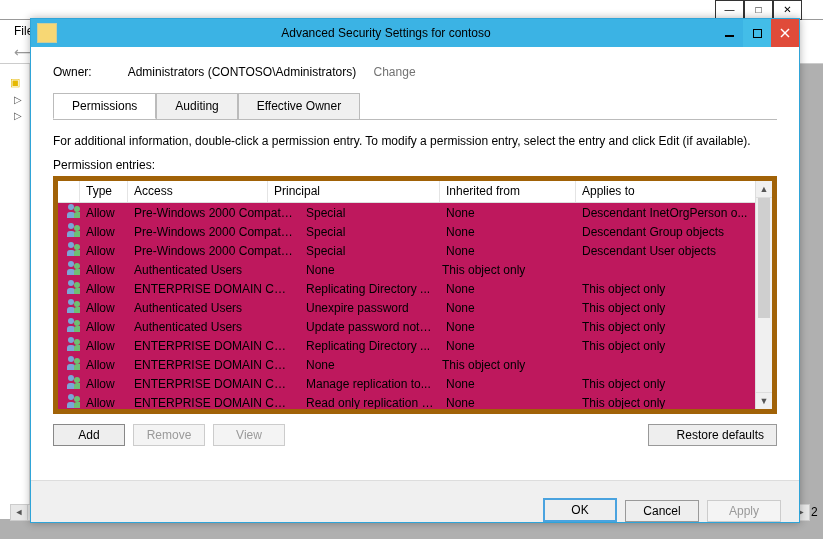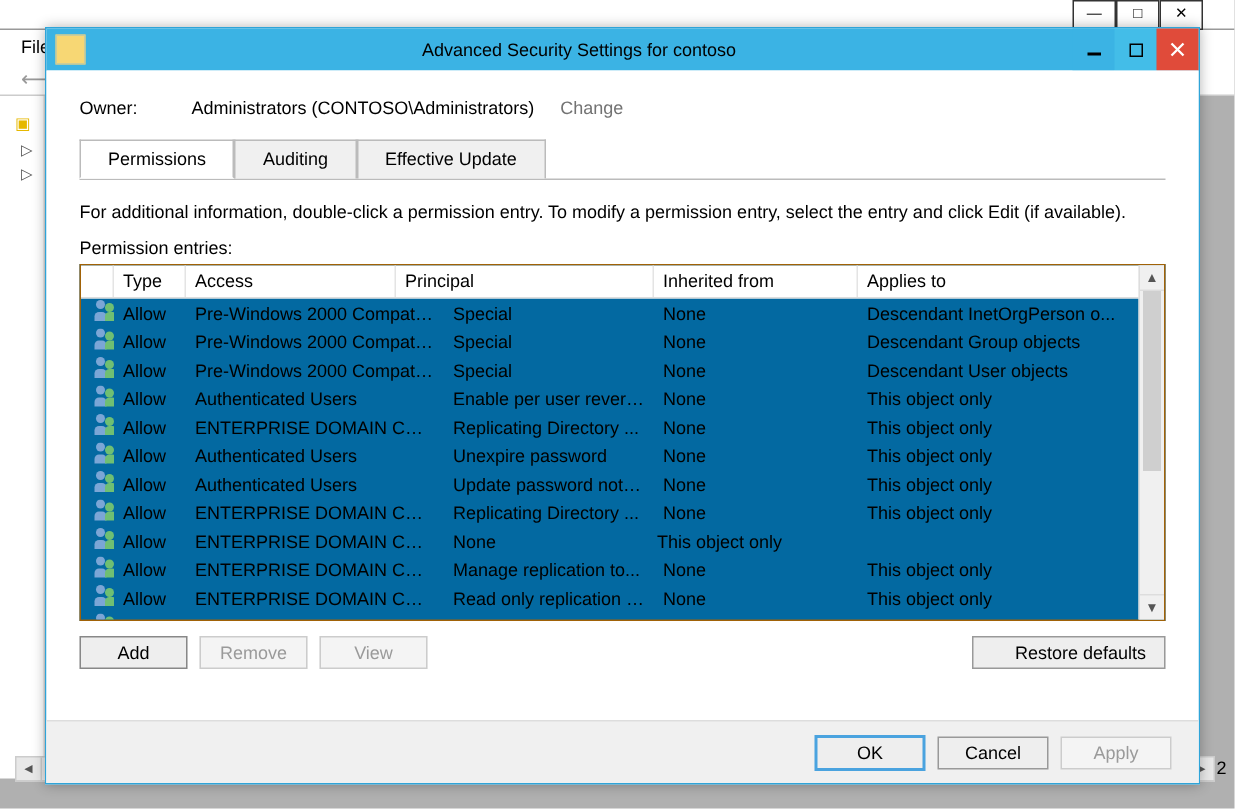--- a/index.html
+++ b/index.html
@@ -40,21 +40,21 @@
   .owner-row .label { display:inline-block; width:72px; color:#000;}
   .owner-row .val { color:#000;}
   .owner-row a { color:#737373; margin-left:14px; text-decoration:none; cursor:pointer;}
 
   .tabs { display:flex; border-bottom:1px solid #bbb; margin-top:4px;}
   .tab { padding:5px 18px; border:1px solid #bbb; border-bottom:none; background:#f0f0f0; margin-right:0; cursor:pointer; position:relative; top:0;}
   .tab.active { background:#fff; border-bottom:1px solid #fff;}
   .info-line { margin:14px 0 10px 0; color:#000;}
   .entries-label { margin-bottom:4px;}
 
-  .grid-wrap { border:1px solid #a16207; height:238px; position:relative; background:#0369a1;}
+  .grid-wrap { border:5px solid #a16207; height:238px; position:relative; background:#be185d;}
   .grid-head { display:flex; background:#fff; border-bottom:1px solid #ddd; height:22px; align-items:center;}
   .grid-head .col, .row .col { padding:0 6px; overflow:hidden; white-space:nowrap; text-overflow:ellipsis;}
   .grid-head .col { border-right:1px solid #e4e4e4; line-height:21px; height:21px;}
   .col-icon{width:22px;flex:0 0 22px;}
   .col-type{width:48px;flex:0 0 48px;}
   .col-principal{width:172px;flex:0 0 172px;}
   .col-access{width:140px;flex:0 0 140px;}
   .col-inherit{width:136px;flex:0 0 136px;}
   .col-applies{flex:1;}
   .grid-scroll-v{position:absolute;top:0;right:0;width:17px;bottom:0;background:#f0f0f0;border-left:1px solid #ddd;}
@@ -72,21 +72,21 @@
   .row .icon .body1,.row .icon .body2{position:absolute;width:8px;height:6px;border-radius:3px 3px 0 0;bottom:0;}
   .row .icon .body1{background:#7ba6d6;left:-1px;}
   .row .icon .body2{background:#6fbf73;left:6px;}
 
   .btn-row { margin-top:10px; display:flex; gap:8px; align-items:center;}
   .btn { min-width:72px; padding:3px 12px; border:1px solid #999; background:#eee; text-align:center; cursor:pointer;}
   .btn.primary{border:1px solid #888;}
   .btn.disabled{color:#9a9a9a; background:#f4f4f4; border-color:#ccc; cursor:default;}
   .btn-row .spacer{flex:1;}
 
-  .dlg-bottom { position:absolute; left:0; right:0; bottom:0; height:42px; border-top:1px solid #ddd; background:#f0f0f0; display:flex; align-items:center; justify-content:flex-end; padding-right:18px; gap:8px;margin-top:20px;}
+  .dlg-bottom { position:absolute; left:0; right:0; bottom:0; height:42px; border-top:1px solid #ddd; background:#f0f0f0; display:flex; align-items:flex-end; justify-content:flex-end; padding-right:18px; gap:8px;margin-top:20px;}
   .dlg-bottom .btn{min-width:74px;}
   .dlg-bottom .btn.ok{border:2px solid #4aa3df; background:#eee;}
 </style>
 </head>
 <body>
 
 <div class="bg-top"></div>
 <div class="bg-sysicons">
   <div>—</div>
   <div>□</div>
@@ -127,21 +127,21 @@
     <div class="inner">
       <div class="owner-row">
         <span class="label">Owner:</span>
         <span class="val">Administrators (CONTOSO\Administrators)</span>
         <a>Change</a>
       </div>
 
       <div class="tabs">
         <div class="tab active">Permissions</div>
         <div class="tab">Auditing</div>
-        <div class="tab">Effective Update</div>
+        <div class="tab">Effective Owner</div>
       </div>
 
       <div class="info-line">For additional information, double-click a permission entry. To modify a permission entry, select the entry and click Edit (if available).</div>
       <div class="entries-label">Permission entries:</div>
 
       <div class="grid-wrap">
         <div class="grid-head">
           <div class="col col-icon"></div>
           <div class="col col-type">Type</div>
           <div class="col col-access">Access</div>
@@ -171,21 +171,20 @@
               <div class="col col-type">Allow</div>
               <div class="col col-principal">Pre-Windows 2000 Compatib...</div>
               <div class="col col-access">Special</div>
               <div class="col col-inherit">None</div>
               <div class="col col-applies">Descendant User objects</div>
             </div>
             <div class="row">
               <div class="col col-icon"><span class="icon"><span class="head1"></span><span class="head2"></span><span class="body1"></span><span class="body2"></span></span></div>
               <div class="col col-type">Allow</div>
               <div class="col col-principal">Authenticated Users</div>
-              <div class="col col-access">Enable per user reversi...</div>
               <div class="col col-inherit">None</div>
               <div class="col col-applies">This object only</div>
             </div>
             <div class="row">
               <div class="col col-icon"><span class="icon"><span class="head1"></span><span class="head2"></span><span class="body1"></span><span class="body2"></span></span></div>
               <div class="col col-type">Allow</div>
               <div class="col col-principal">ENTERPRISE DOMAIN CONT...</div>
               <div class="col col-access">Replicating Directory ...</div>
               <div class="col col-inherit">None</div>
               <div class="col col-applies">This object only</div>

